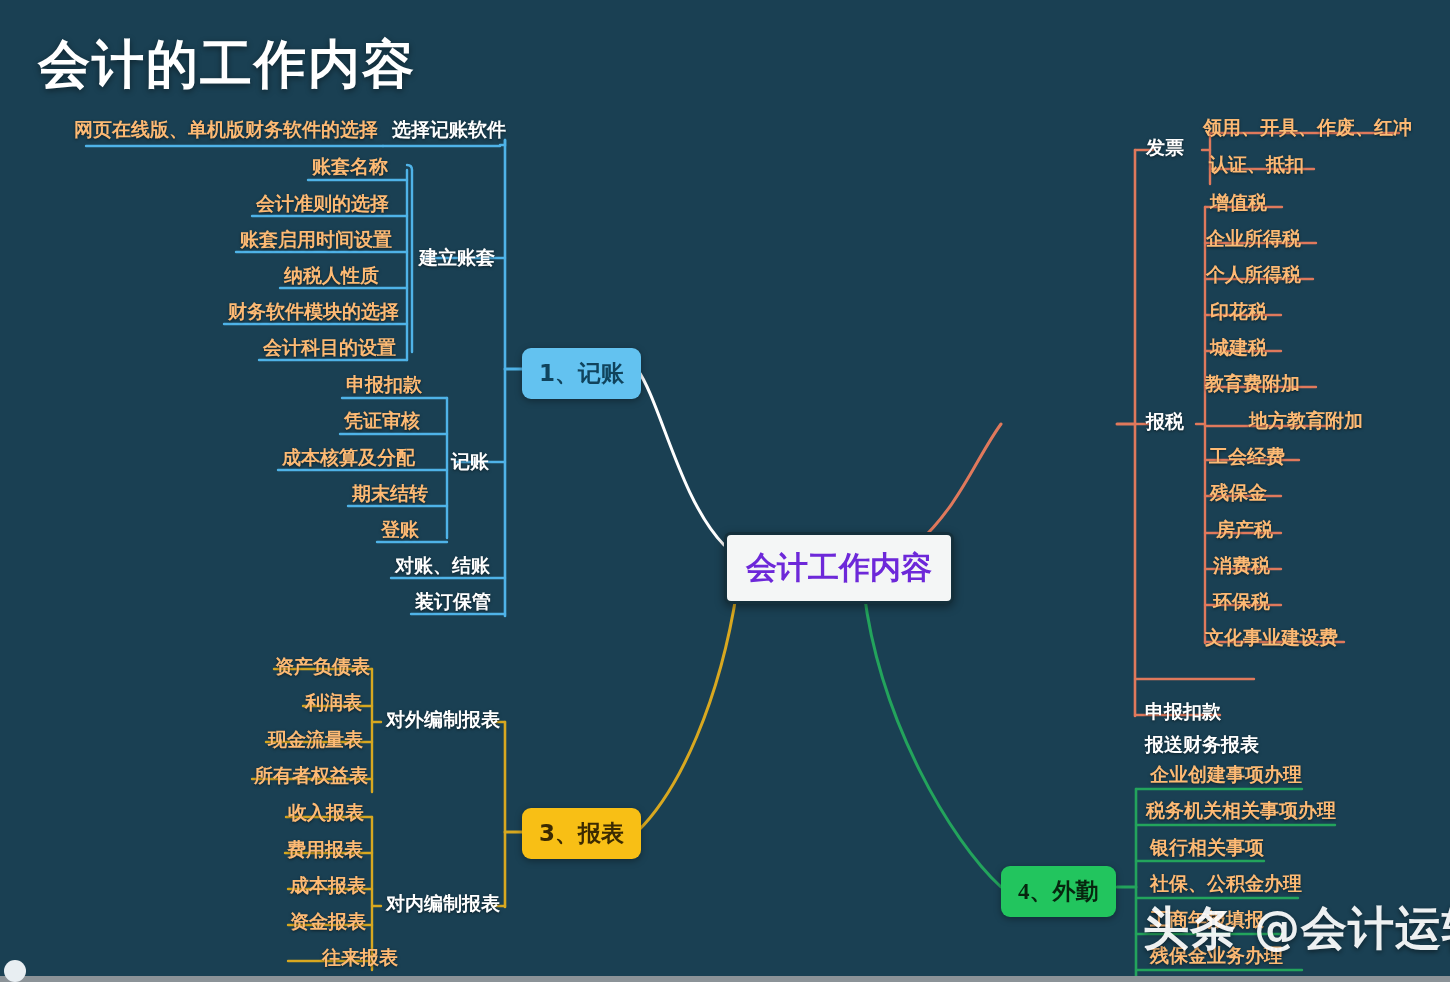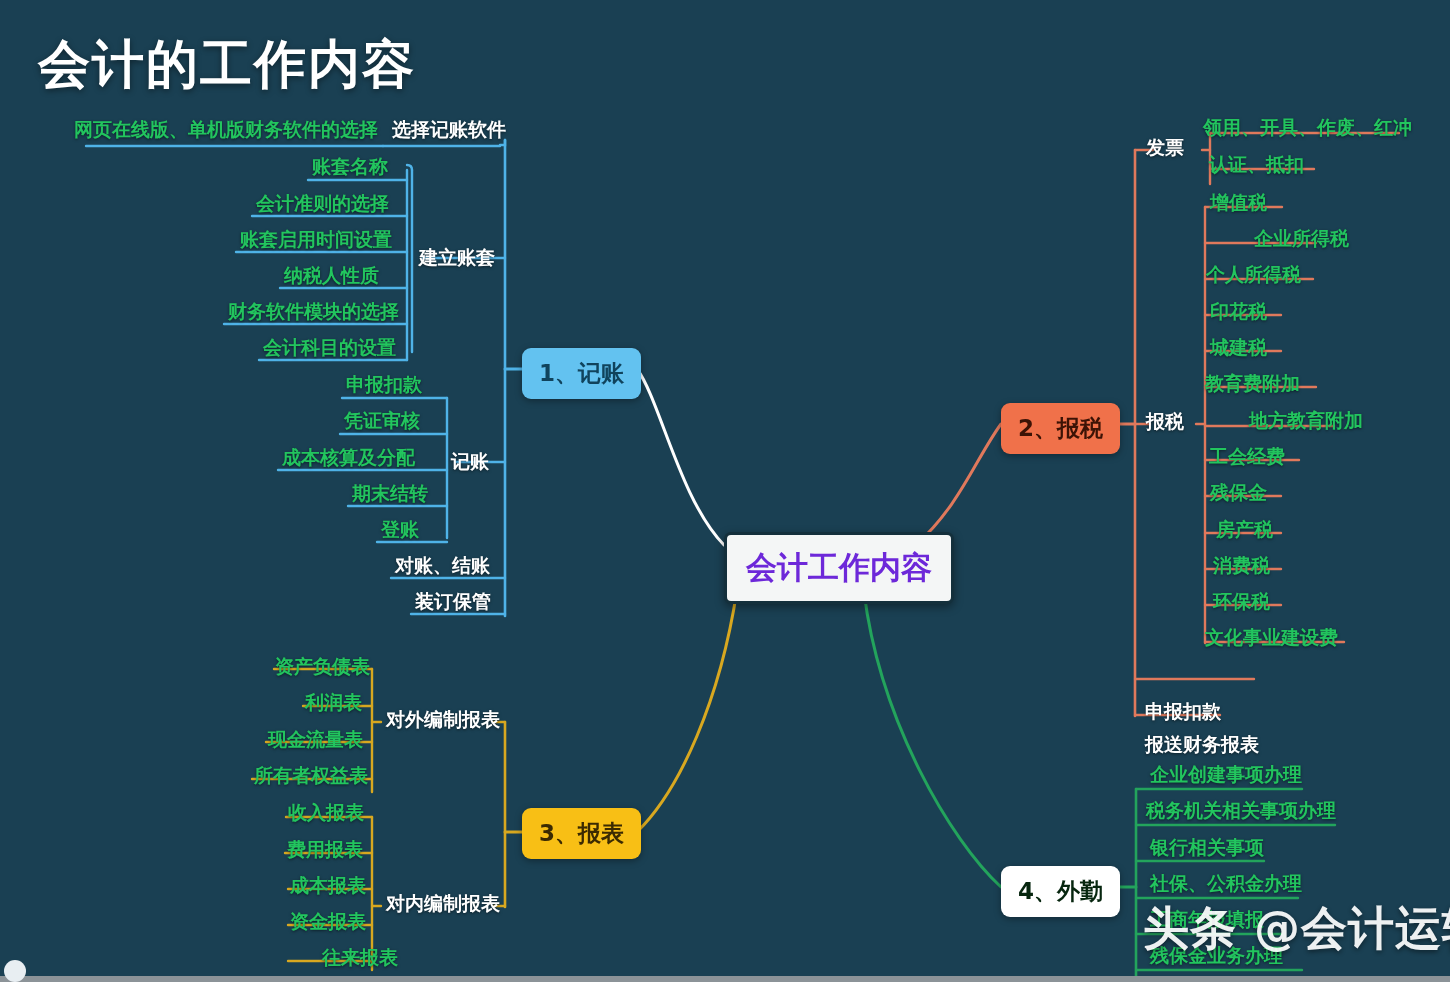--- a/index.html
+++ b/index.html
@@ -16,21 +16,21 @@
     position:absolute;left:38px;top:30px;
     font-size:52px;font-weight:bold;color:#ffffff;
     letter-spacing:2px;
     text-shadow:0 2px 6px rgba(0,0,0,.45);
   }
 
   
   .node{
     position:absolute;
     font-weight:bold;
-    color:#22c55e;
+    color:#fdba74;
     white-space:nowrap;
     text-shadow:0 1px 3px rgba(0,0,0,.55);
     line-height:1;
   }
   .leaf{font-size:19px;}
   .mid{font-size:19px;color:#ffffff;}
 
   
   .root{
     position:absolute;
@@ -49,21 +49,21 @@
     position:absolute;
     border-radius:9px;
     font-size:23px;font-weight:bold;
     padding:10px 17px;
     white-space:nowrap;
     box-shadow:0 2px 7px rgba(0,0,0,.35);
   }
   .pill-blue{background:#63c2f0;color:#10435c;}
   .pill-orange{background:#f0714a;color:#3c1306;}
   .pill-yellow{background:#f8bf15;color:#3b2a02;}
-  .pill-green{background:#ffffff;color:#07260f;}
+  .pill-green{background:#22c55e;color:#07260f;font-family:Liberation Serif, serif;}
 
   .watermark{
     position:absolute;left:1143px;top:898px;
     font-size:46px;font-weight:bold;color:#ffffff;
     opacity:.92;white-space:nowrap;
     text-shadow:0 2px 5px rgba(0,0,0,.5);
     letter-spacing:1px;
   }
   .bottombar{
     position:absolute;left:0;bottom:0;width:1450px;height:6px;
@@ -174,21 +174,20 @@
       <path d="M1136,934 L1282,934" stroke="#23a45c"></path>
       <path d="M1136,970 L1302,970" stroke="#23a45c"></path>
     </g>
   </svg>
 
   <div class="title">会计的工作内容</div>
 
   <div class="root" style="left:724px;top:532px;">会计工作内容</div>
 
   <div class="pill pill-blue" style="left:522px;top:348px;">1、记账</div>
-  <div class="pill pill-orange" style="left:1001px;top:403px;">2、报税</div>
   <div class="pill pill-yellow" style="left:522px;top:808px;">3、报表</div>
   <div class="pill pill-green" style="left:1001px;top:866px;">4、外勤</div>
 
   <div class="node leaf" style="left:74px;top:120px;">网页在线版、单机版财务软件的选择</div>
   <div class="node mid" style="left:392px;top:120px;">选择记账软件</div>
 
   <div class="node leaf" style="left:312px;top:157px;">账套名称</div>
   <div class="node leaf" style="left:256px;top:194px;">会计准则的选择</div>
   <div class="node leaf" style="left:240px;top:230px;">账套启用时间设置</div>
   <div class="node leaf" style="left:284px;top:266px;">纳税人性质</div>
@@ -205,21 +204,21 @@
 
   <div class="node mid" style="left:395px;top:556px;">对账、结账</div>
   <div class="node mid" style="left:415px;top:592px;">装订保管</div>
 
   <div class="node mid" style="left:1146px;top:138px;">发票</div>
   <div class="node leaf" style="left:1203px;top:118px;">领用、开具、作废、红冲</div>
   <div class="node leaf" style="left:1209px;top:155px;">认证、抵扣</div>
 
   <div class="node mid" style="left:1146px;top:412px;">报税</div>
   <div class="node leaf" style="left:1210px;top:193px;">增值税</div>
-  <div class="node leaf" style="left:1206px;top:229px;padding-left:48px;">企业所得税</div>
+  <div class="node leaf" style="left:1206px;top:229px;">企业所得税</div>
   <div class="node leaf" style="left:1206px;top:265px;">个人所得税</div>
   <div class="node leaf" style="left:1210px;top:302px;">印花税</div>
   <div class="node leaf" style="left:1210px;top:338px;">城建税</div>
   <div class="node leaf" style="left:1205px;top:374px;">教育费附加</div>
   <div class="node leaf" style="left:1205px;top:411px;padding-left:44px;">地方教育附加</div>
   <div class="node leaf" style="left:1209px;top:447px;">工会经费</div>
   <div class="node leaf" style="left:1210px;top:483px;">残保金</div>
   <div class="node leaf" style="left:1216px;top:520px;">房产税</div>
   <div class="node leaf" style="left:1213px;top:556px;">消费税</div>
   <div class="node leaf" style="left:1213px;top:592px;">环保税</div>

